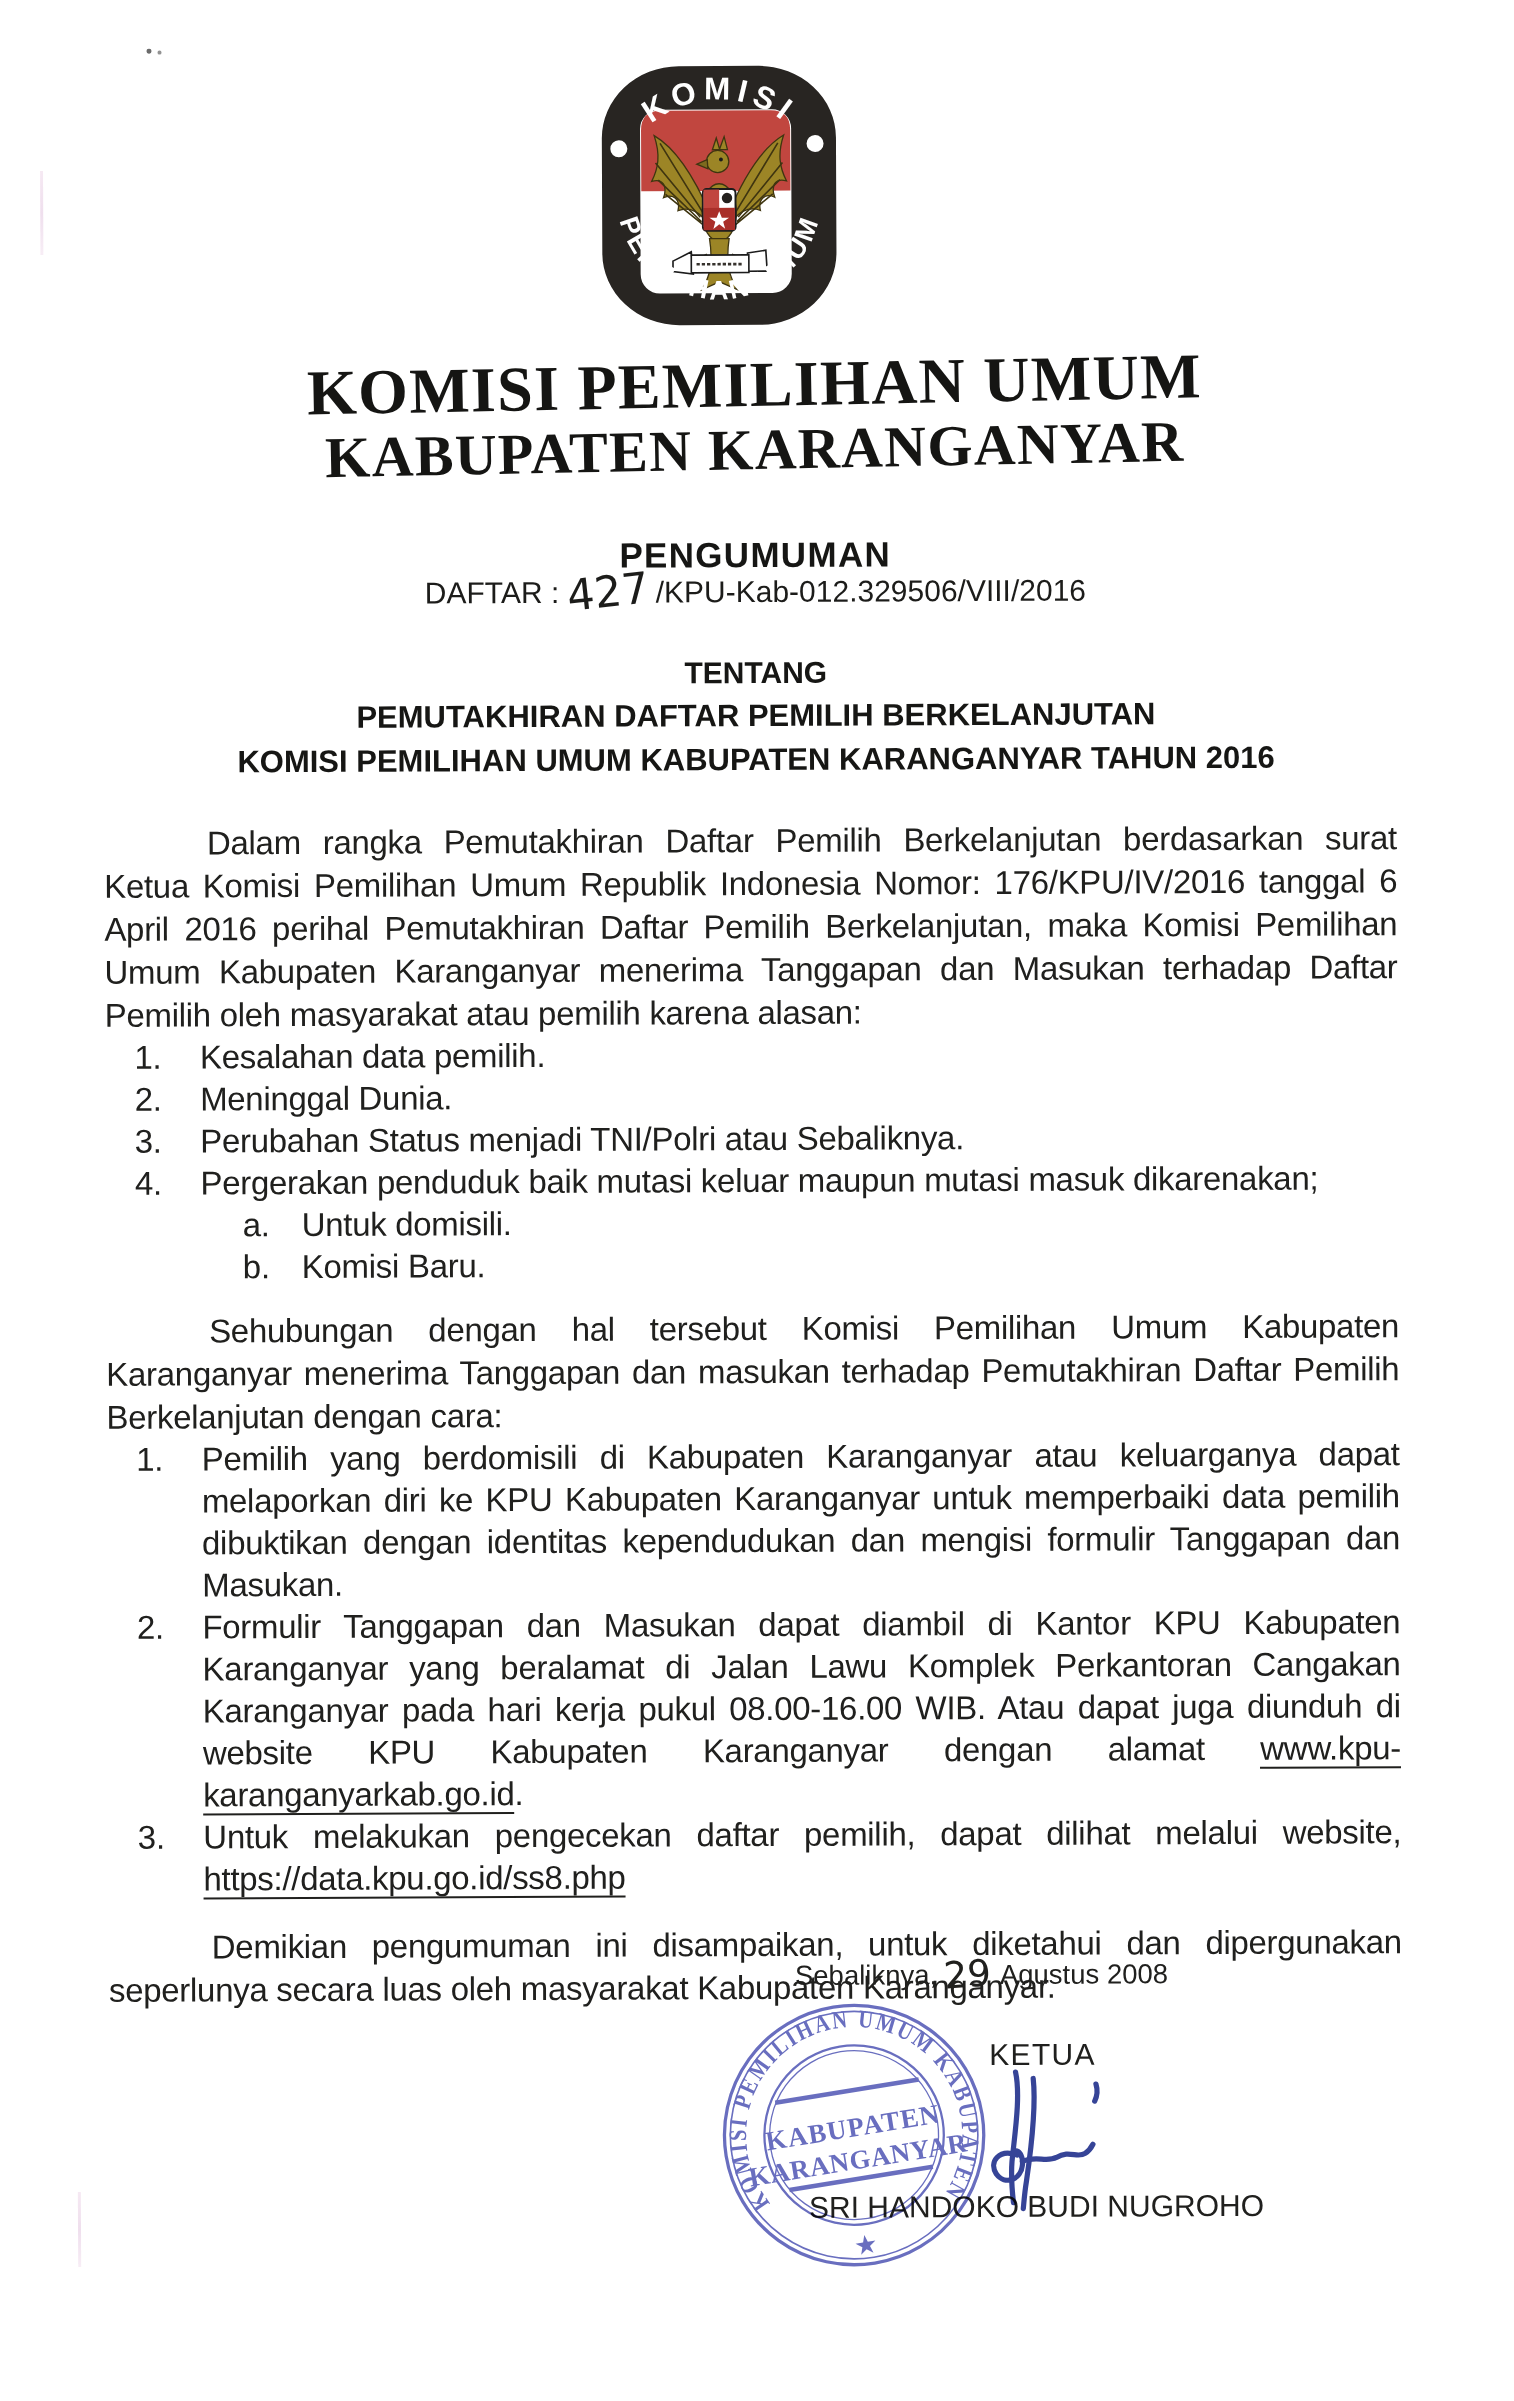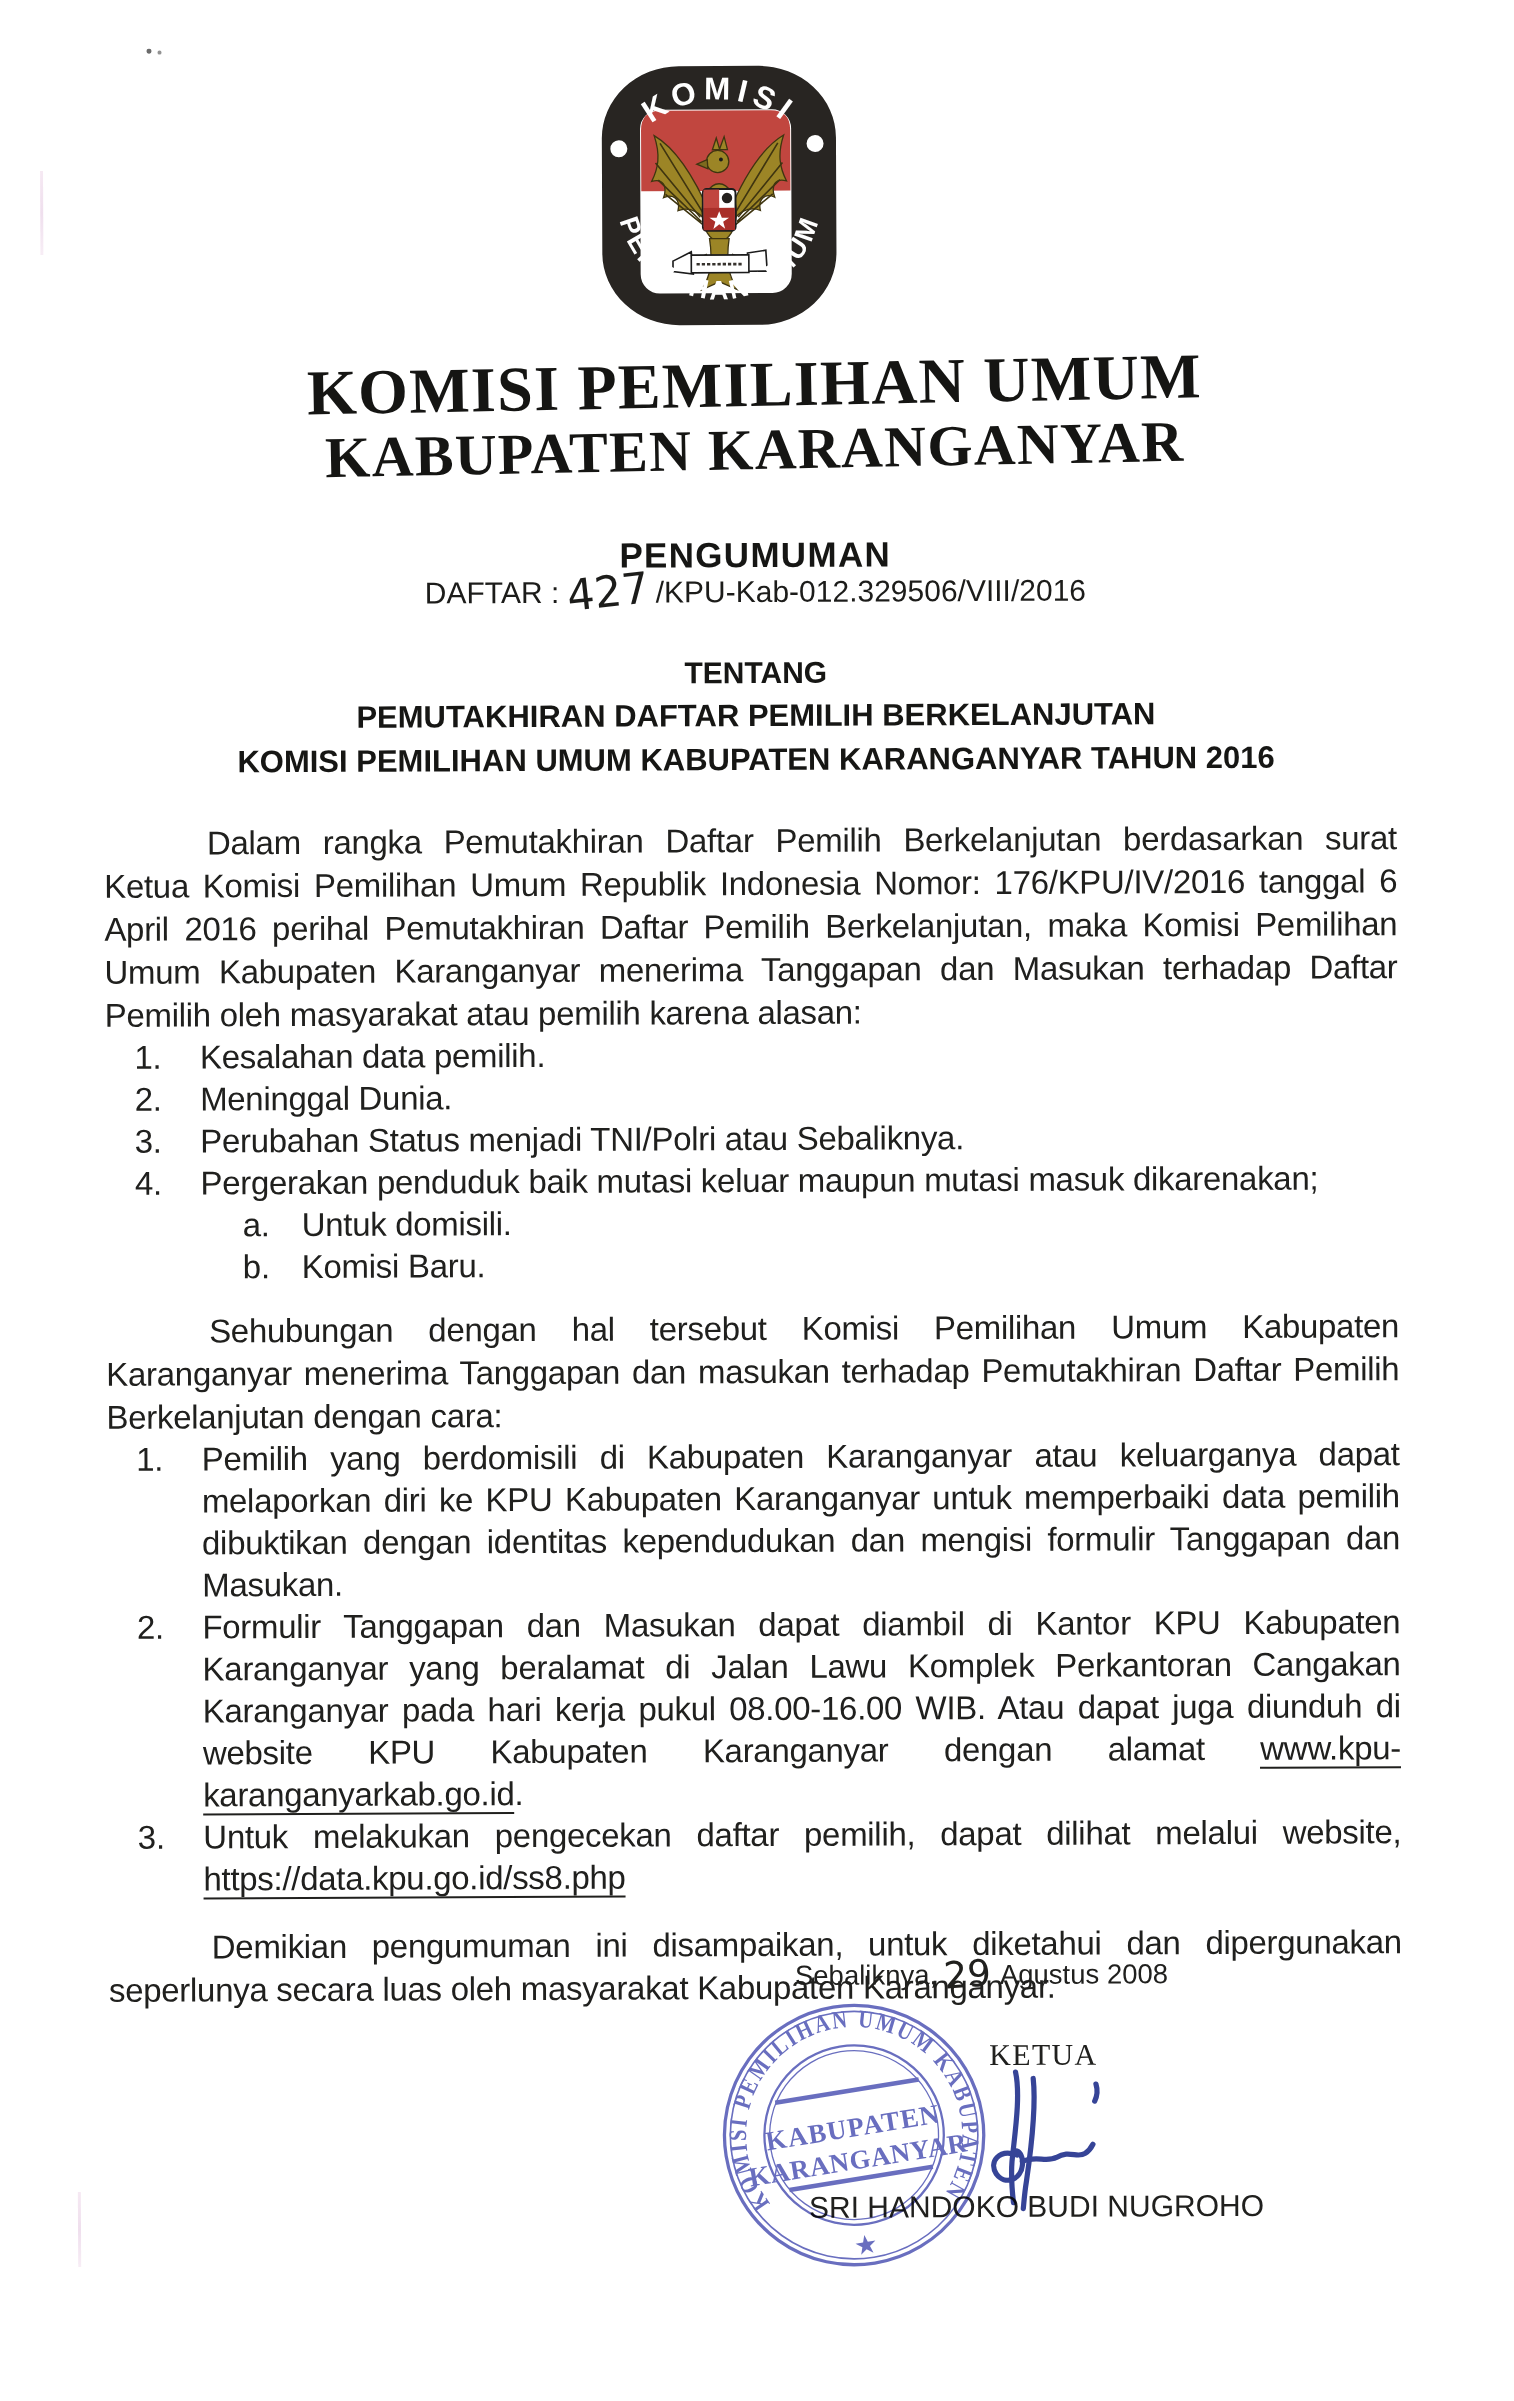--- a/index.html
+++ b/index.html
@@ -41,21 +41,21 @@
   .para.p3{margin-top:25px;}
   .li{position:relative;padding-left:95px;line-height:42px;text-align:justify;}
   .li > .marker{position:absolute;left:29.5px;top:0;}
   .li.sub{padding-left:196px;}
   .li.sub > .marker{left:137px;}
   .u{border-bottom:2.6px solid currentColor;}
 
   
   .dateline{position:absolute;left:791px;top:1960px;font-size:27.5px;white-space:nowrap;color:#20201e;}
   .hand.n29{font-size:37px;top:3.3px;margin:0 9.2px 0 6.5px;line-height:0;transform:rotate(-4deg);}
-  .ketua{position:absolute;left:985px;top:2039px;font-size:30px;letter-spacing:1.3px;color:#20201e;font-family:Liberation Serif, serif;}
+  .ketua{position:absolute;left:985px;top:2039px;font-size:30px;letter-spacing:1.3px;color:#20201e;}
   .signername{position:absolute;left:804px;top:2191px;font-size:30px;white-space:nowrap;color:#20201e;}
 
   .stamp{position:absolute;left:712px;top:1998px;width:275px;height:275px;
          transform:rotate(-9deg);opacity:.92;mix-blend-mode:multiply;}
   .signature{position:absolute;left:913px;top:2032px;width:216px;height:196px;
              mix-blend-mode:multiply;}
 </style>
 </head>
 <body>
 

